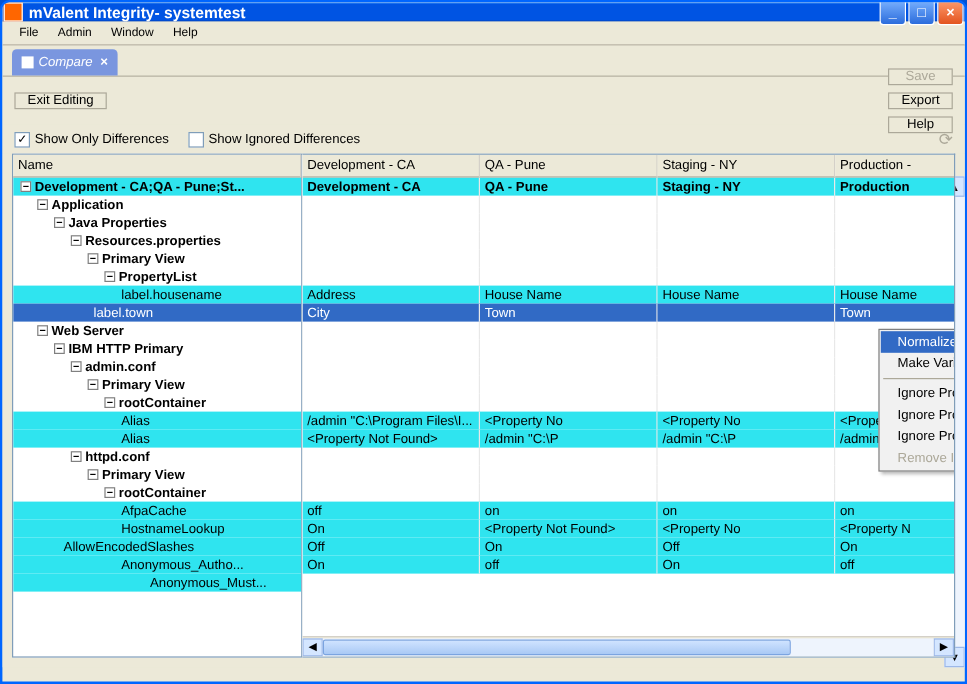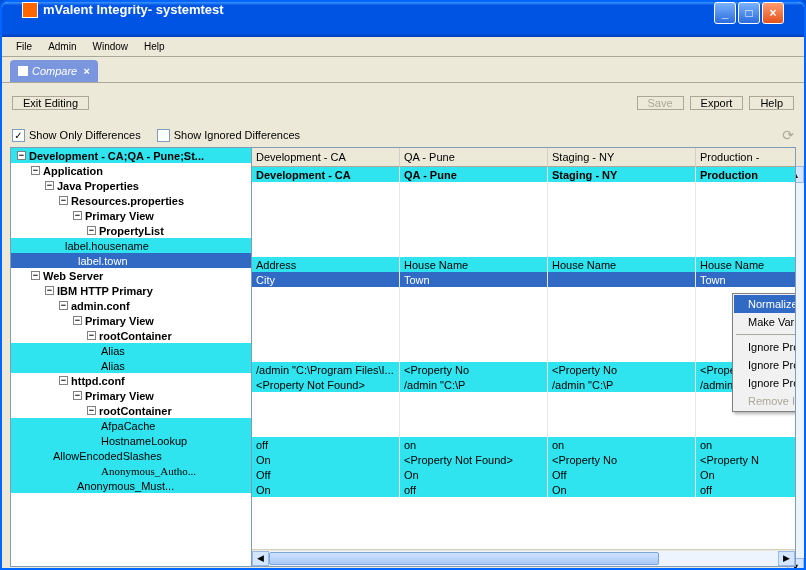--- a/index.html
+++ b/index.html
@@ -1,33 +1,33 @@
 <!DOCTYPE html>
 <html><head>
 <meta charset="utf-8">
 <style>
 * { box-sizing: border-box; margin: 0; padding: 0; }
 body { font-family: Tahoma, Arial, sans-serif; font-size: 11px; background: #0052d4; width: 806px; height: 570px; overflow: hidden; }
 .window { position: relative; width: 806px; height: 570px; border: 2px solid #0066ff; border-radius: 8px 8px 0 0; background: #ece9d8; overflow: hidden; }
-.titlebar { height: 35px; background: linear-gradient(to bottom, #3a95ff 0%, #0054e3 10%, #0054e3 90%, #003db5 100%); display: flex; align-items: flex-start; padding: 0 20px; color: #fff; font-weight: bold; font-size: 13px; }
+.titlebar { height: 16px; background: linear-gradient(to bottom, #3a95ff 0%, #0054e3 10%, #0054e3 90%, #003db5 100%); display: flex; align-items: center; padding: 0 1px; color: #fff; font-weight: bold; font-size: 13px; }
 .titlebar-icon { width: 16px; height: 16px; background: #ff6600; border: 1px solid #fff; margin-right: 5px; }
 .titlebar-text { flex: 1; }
 .titlebar-btns { display: flex; gap: 2px; }
 .titlebar-btn { width: 22px; height: 22px; background: linear-gradient(to bottom, #7ab2ff, #2b6cdc); border: 1px solid #fff; border-radius: 3px; display: flex; align-items: center; justify-content: center; color: #fff; font-weight: bold; font-size: 12px; cursor: pointer; }
 .titlebar-btn.close { background: linear-gradient(to bottom, #ff9d6f, #e3541f); }
 .menubar { height: 20px; background: #ece9d8; display: flex; align-items: center; padding: 0 6px; border-bottom: 1px solid #aca899; font-size: 10px; }
 .menu-item { padding: 2px 8px; cursor: pointer; }
 .tabstrip { height: 26px; background: #ece9d8; display: flex; align-items: flex-end; padding-left: 8px; border-bottom: 1px solid #aca899; }
 .tab { display: flex; align-items: center; background: #7a96df; color: #fff; padding: 3px 8px; border-radius: 4px 4px 0 0; font-size: 11px; height: 22px; font-style: italic; }
 .tab-icon { width: 10px; height: 10px; background: #fff; margin-right: 4px; }
 .tab-close { margin-left: 6px; font-weight: bold; cursor: pointer; }
 .toolbar { height: 40px; background: #ece9d8; display: flex; align-items: center; padding: 0 10px; }
 .btn { padding: 0 10px; background: #ece9d8; border: 1px solid #aca899; cursor: pointer; font-size: 11px; }
 .btn.disabled { color: #aca899; cursor: default; }
-.toolbar-right { margin-left: auto; display: flex; gap: 6px; }
+.toolbar-right { margin-left: auto; display: flex; gap: 6px; flex-direction: column; }
 .filters { height: 24px; background: #ece9d8; display: flex; align-items: center; padding: 0 10px; gap: 16px; font-size: 11px; }
 .checkbox { width: 13px; height: 13px; border: 1px solid #7f9db9; background: #fff; display: inline-flex; align-items: center; justify-content: center; font-size: 10px; color: #000; margin-right: 4px; }
 .content { position: relative; height: 428px; display: flex; background: #ece9d8; padding: 0 8px 8px 8px; }
 .tree-panel { width: 242px; border: 1px solid #7f9db9; background: #fff; display: flex; flex-direction: column; }
 .grid-panel { flex: 1; border: 1px solid #7f9db9; border-left: none; background: #fff; display: flex; flex-direction: column; position: relative; overflow: hidden; }
 .col-header { height: 19px; background: #ece9d8; border-bottom: 1px solid #aca899; display: flex; align-items: center; padding: 0 4px; font-size: 11px; border-right: 1px solid #d4d0c8; overflow: hidden; white-space: nowrap; }
 .tree-header-row { display: flex; }
 .tree-header-row .col-header { flex: 1; }
 .tree-body { flex: 1; overflow: hidden; position: relative; }
 .tree-row { height: 15px; display: flex; align-items: center; font-size: 11px; white-space: nowrap; overflow: hidden; cursor: default; }
@@ -99,20 +99,23 @@
     </label>
     <label class="filter-label">
       <span class="checkbox"></span>
       <span>Show Ignored Differences</span>
     </label>
     <span class="refresh-icon">⟳</span>
   </div>
 
   <div class="content">
     <div class="tree-panel">
+      <div class="tree-header-row">
+        <div class="col-header">Name</div>
+      </div>
       <div class="tree-body" id="tree-body">
           <div class="tree-row hl-cyan" style="padding-left: 6px; font-weight: bold;">
             <span class="expander">−</span>
             <span>Development - CA;QA - Pune;St...</span>
           </div>
           <div class="tree-row" style="padding-left: 20px; font-weight: bold;">
             <span class="expander">−</span>
             <span>Application</span>
           </div>
           <div class="tree-row" style="padding-left: 34px; font-weight: bold;">
@@ -124,21 +127,21 @@
             <span>Resources.properties</span>
           </div>
           <div class="tree-row" style="padding-left: 62px; font-weight: bold;">
             <span class="expander">−</span>
             <span>Primary View</span>
           </div>
           <div class="tree-row" style="padding-left: 76px; font-weight: bold;">
             <span class="expander">−</span>
             <span>PropertyList</span>
           </div>
-          <div class="tree-row hl-cyan" style="padding-left: 54px; text-align: center;">
+          <div class="tree-row hl-cyan" style="padding-left: 90px; text-align: center;">
             <span>label.housename</span>
           </div>
           <div class="tree-row hl-selected" style="padding-left: 67px;">
             <span>label.town</span>
           </div>
           <div class="tree-row" style="padding-left: 20px; font-weight: bold;">
             <span class="expander">−</span>
             <span>Web Server</span>
           </div>
           <div class="tree-row" style="padding-left: 34px; font-weight: bold;">
@@ -177,24 +180,24 @@
           </div>
           <div class="tree-row hl-cyan" style="padding-left: 90px;">
             <span>AfpaCache</span>
           </div>
           <div class="tree-row hl-cyan" style="padding-left: 90px;">
             <span>HostnameLookup</span>
           </div>
           <div class="tree-row hl-cyan" style="padding-left: 42px;">
             <span>AllowEncodedSlashes</span>
           </div>
-          <div class="tree-row hl-cyan" style="padding-left: 90px; font-family: Liberation Serif, serif;">
+          <div class="tree-row hl-cyan" style="padding-left: 90px;">
             <span>Anonymous_Autho...</span>
           </div>
-          <div class="tree-row hl-cyan" style="padding-left: 66px;">
+          <div class="tree-row hl-cyan" style="padding-left: 114px;">
             <span>Anonymous_Must...</span>
           </div>
         </div>
       <div class="tree-vscroll">
         <div class="vscroll-btn">▲</div>
         <div class="vscroll-track"></div>
         <div class="vscroll-btn">▼</div>
       </div>
     </div>
 

